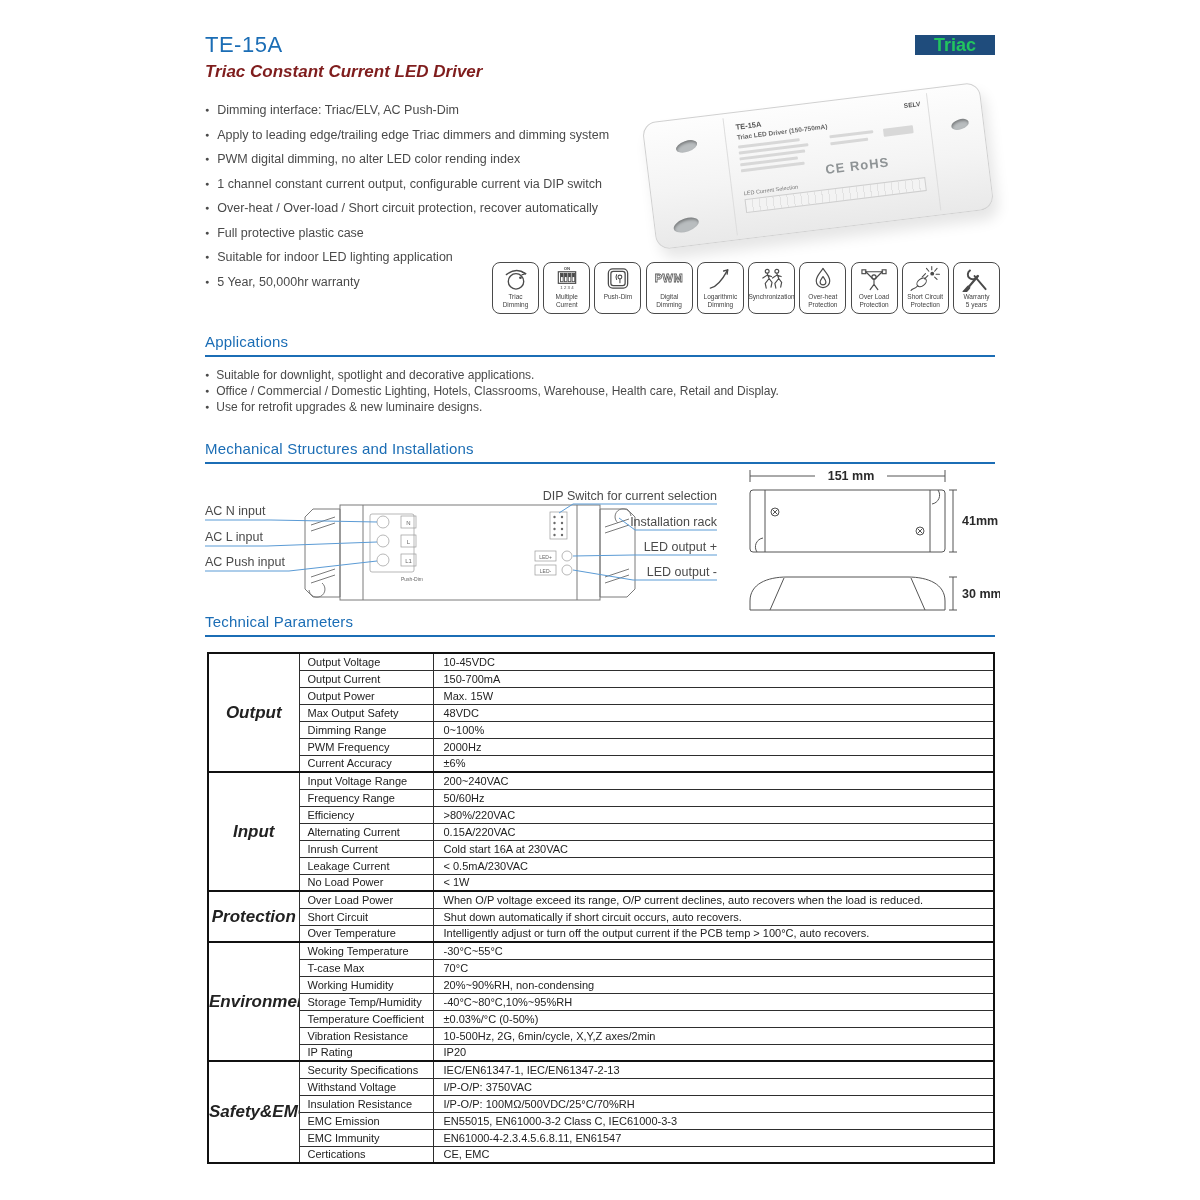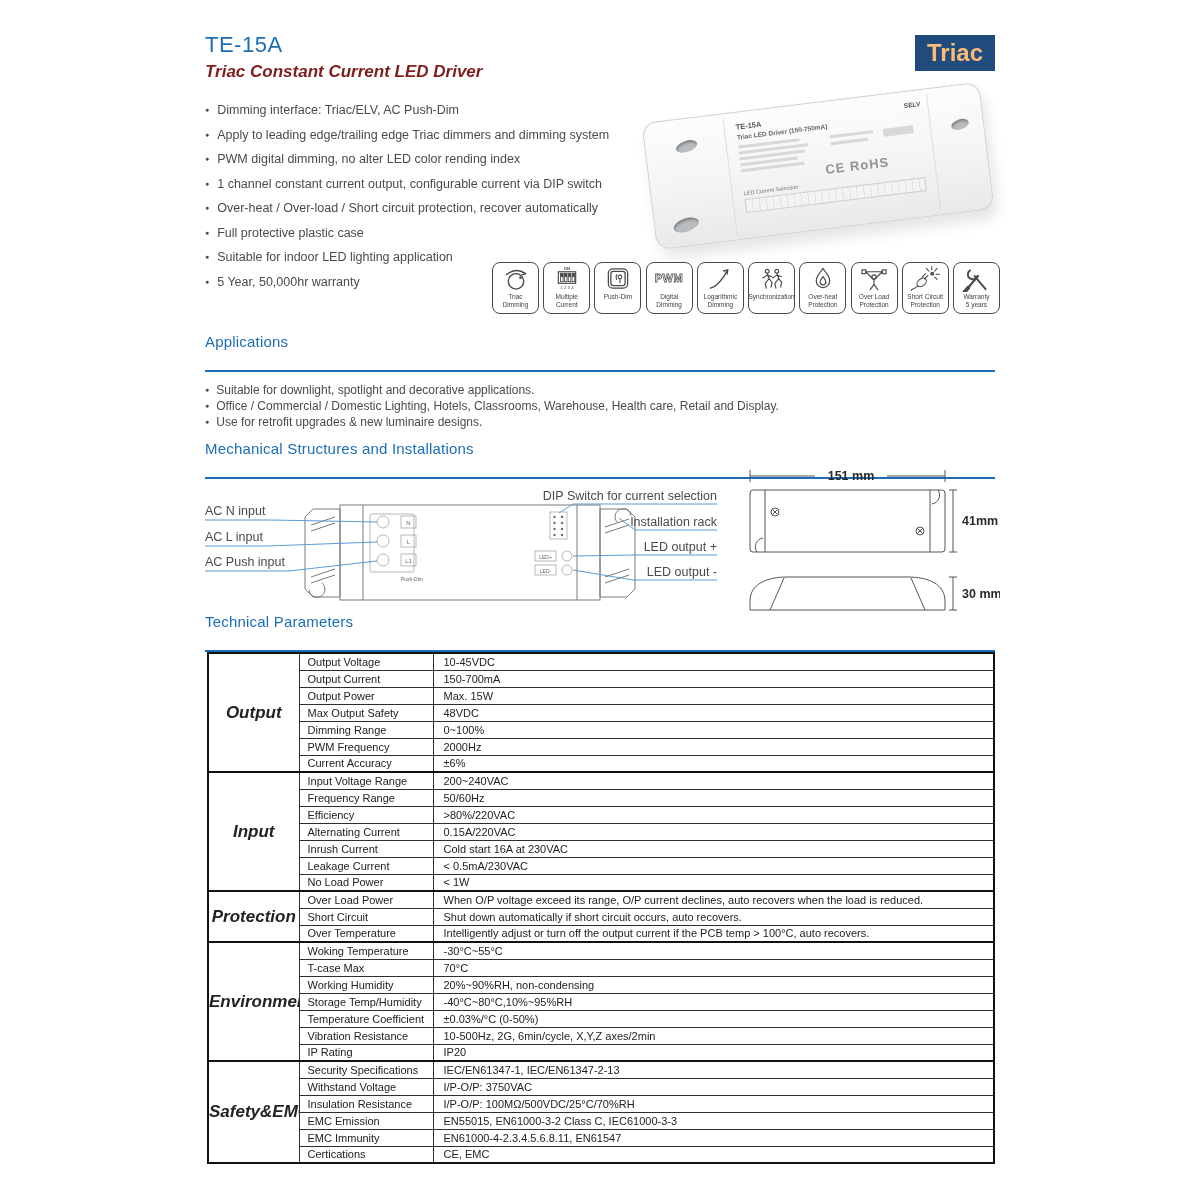--- a/index.html
+++ b/index.html
@@ -3,22 +3,22 @@
 <meta charset="utf-8">
 <style>
   * { margin:0; padding:0; box-sizing:border-box; }
   html,body { width:1200px; height:1200px; background:#fff; overflow:hidden;
     font-family:"Liberation Sans", sans-serif; color:#3f3f3f; }
   .abs { position:absolute; }
 
   
   #model-title { left:205px; top:32px; font-size:22px; color:#1b6db5; letter-spacing:0.5px; }
   #subtitle { left:205px; top:62px; font-size:17px; font-weight:700; color:#7f1d1d;font-style:italic; }
-  #brand-badge { left:915px; top:35px; width:80px; height:36px; background:#1f4c7c; color:#fdba74;
-    display:flex; align-items:center; justify-content:center; font-size:24px; font-weight:600; }
+  #brand-badge { left:915px; top:35px; width:80px; height:20px; background:#1f4c7c; color:#22c55e;
+    display:flex; align-items:center; justify-content:center; font-size:18px; font-weight:600; }
 
   
   #feature-list { left:205px; top:104px; width:430px; list-style:none; }
   #feature-list li { font-size:12.5px; color:#4a4a4a; margin-bottom:12px; line-height:12.5px; }
   #feature-list li::before { content:"●"; font-size:7px; vertical-align:2px; margin-right:8px; color:#4a4a4a; }
   #application-list { list-style:none; margin-top:10px; }
   #application-list li { font-size:12px; color:#4a4a4a; line-height:16px; }
   #application-list li::before { content:"●"; font-size:7px; vertical-align:2px; margin-right:7px; }
 
   
@@ -40,21 +40,21 @@
   
   #icon-row { left:492px; top:262px; width:508px; display:flex; justify-content:space-between; }
   .fi { width:47px; height:52px; border:1.6px solid #4a4a4a; border-radius:8px; background:#fff;
     display:flex; flex-direction:column; align-items:center; padding-top:2px; }
   .fi svg { width:36px; height:27px; flex:0 0 auto; }
   .fi-label { font-size:6.5px; line-height:7.6px; color:#3f3f3f; text-align:center; white-space:pre-line; margin-top:1px; }
   .fi svg text { font-family:"Liberation Sans", sans-serif; }
 
   
   .section-head { width:790px; color:#1b6db5; font-size:15px; font-weight:400;
-    border-bottom:2px solid #1b6db5; padding-bottom:20px; letter-spacing:0.2px; }
+    border-bottom:2px solid #1b6db5; padding-bottom:5px; letter-spacing:0.2px; }
   #applications-section { left:205px; top:333px; width:790px; }
   #mechanical-head { left:205px; top:440px; }
   #technical-head { left:205px; top:613px; }
 
   
   #mech-svg { left:205px; top:465px; width:795px; height:150px; }
   #mech-svg .draw { stroke:#7a7a7a; fill:none; stroke-width:1; }
   #mech-svg .thin { stroke:#9a9a9a; fill:none; stroke-width:0.7; }
   #mech-svg .lead { stroke:#5b9bd5; fill:none; stroke-width:1; }
   #mech-svg .callout { font-size:12.5px; fill:#4a4a4a; }

